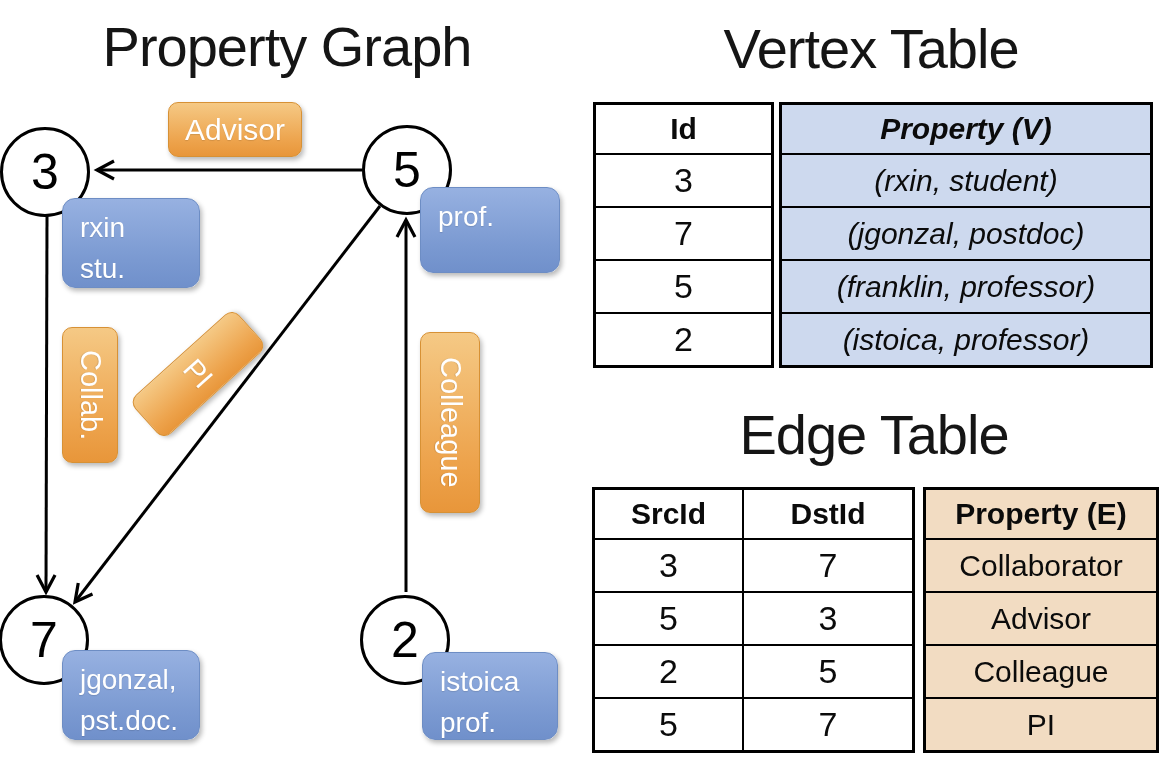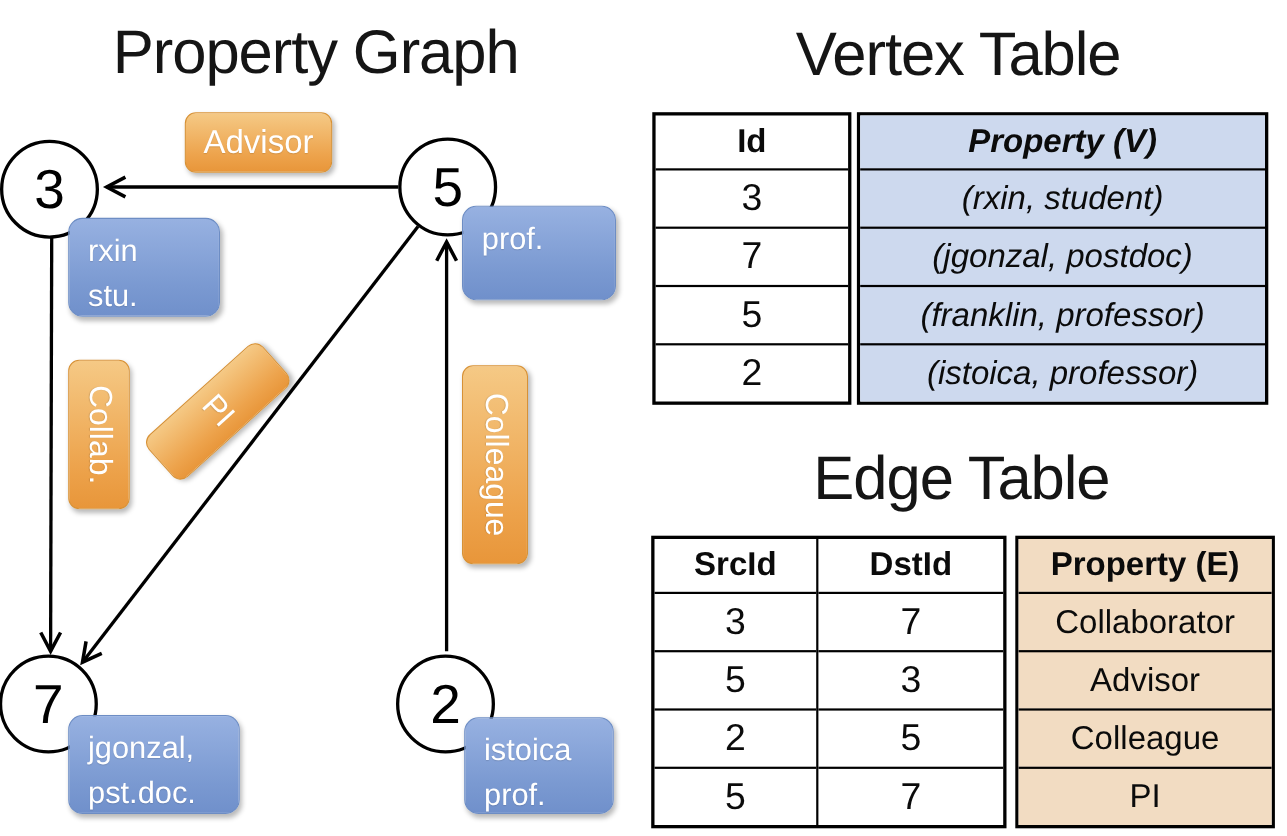--- a/index.html
+++ b/index.html
@@ -46,21 +46,21 @@
   .nbox{
     position:absolute;z-index:4;box-sizing:border-box;
     background:linear-gradient(180deg,#97b1e1 0%,#7a99d1 70%,#7090cb 100%);
     border:1.5px solid #6d8dc4;border-radius:13px;
     box-shadow:2px 3px 5px rgba(0,0,0,0.28);
     color:#fff;font-size:28px;line-height:1.45;
     padding:9px 0 0 17px;text-shadow:0 1px 1px rgba(0,0,0,0.12);
   }
   .nbox-rxin{left:62px;top:198px;width:138px;height:90px;}
   .nbox-franklin{left:420px;top:187px;width:140px;height:86px;}
-  .nbox-jgonzal{left:62px;top:650px;width:156px;height:90px;}
+  .nbox-jgonzal{left:62px;top:650px;width:138px;height:90px;}
   .nbox-istoica{left:422px;top:652px;width:136px;height:88px;}
 
   
   .table-wrap{position:absolute;display:flex;z-index:5;}
   .vertex-table{left:593px;top:102px;gap:5px;}
   .edge-table{left:592px;top:487px;gap:8px;}
   .tcol{border:3px solid #000;box-sizing:border-box;display:flex;flex-direction:column;background:#fff;}
   .tgroup{border:3px solid #000;box-sizing:border-box;display:flex;flex-direction:row;background:#fff;}
   .ecol{display:flex;flex-direction:column;box-sizing:border-box;}
   .ecol-dst{border-left:2px solid #000;}

